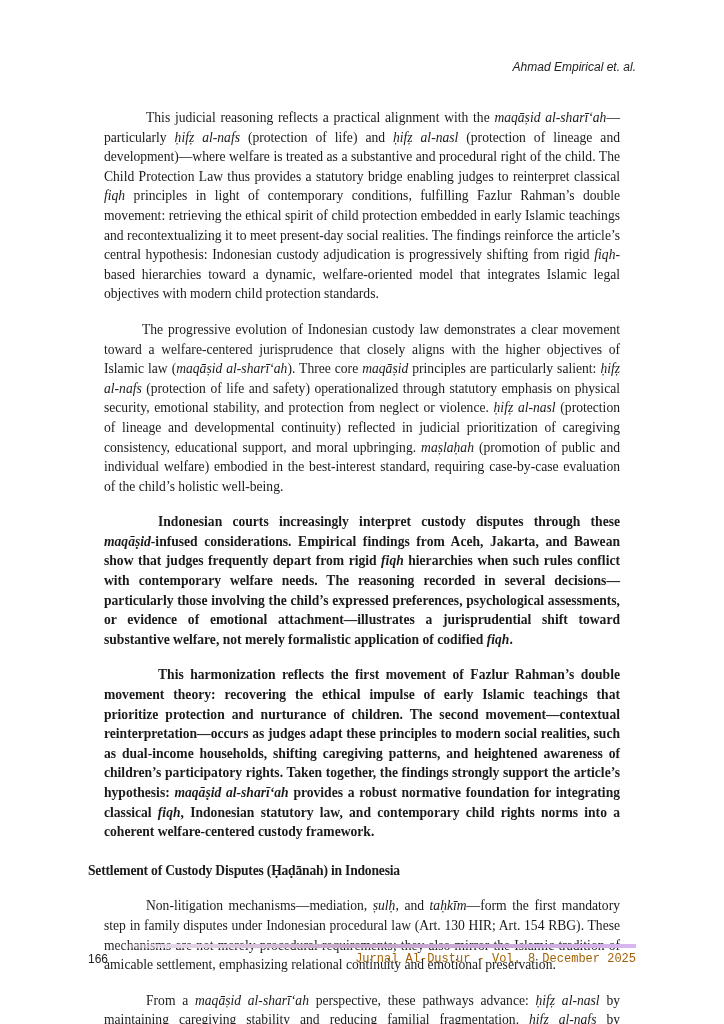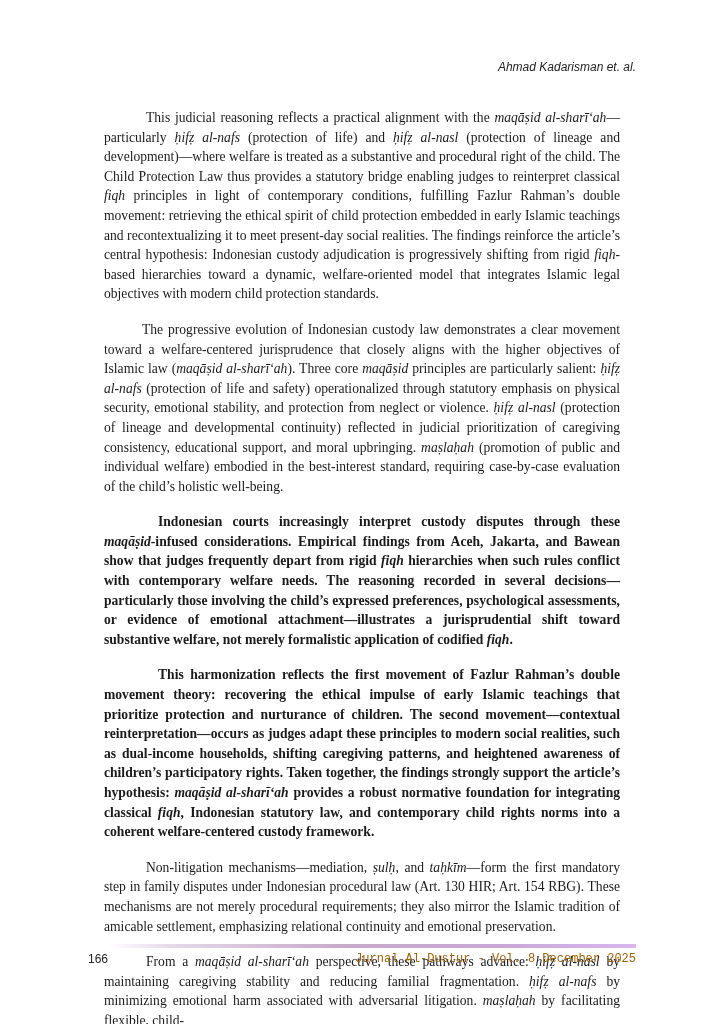--- a/index.html
+++ b/index.html
@@ -69,28 +69,29 @@
       top: 952px;
       right: 88px;
       font-family: Liberation Mono, monospace;
       font-size: 12px;
       color: #a16207;
     }
   </style>
 </head>
 <body>
 
-<div class="running-head">Ahmad Kadarisman et. al.</div>
+<div class="running-head">Ahmad Empirical et. al.</div>
 
 <div class="body-text">
   <p class="indent-wide"><span>This judicial reasoning reflects a practical alignment with the </span><span class="term">maqāṣid al-sharī‘ah</span><span>—particularly </span><span class="term">ḥifẓ al-nafs</span><span> (protection of life) and </span><span class="term">ḥifẓ al-nasl</span><span> (protection of lineage and development)—where welfare is treated as a substantive and procedural right of the child. The Child Protection Law thus provides a statutory bridge enabling judges to reinterpret classical </span><span class="term">fiqh</span><span> principles in light of contemporary conditions, fulfilling Fazlur Rahman’s double movement: retrieving the ethical spirit of child protection embedded in early Islamic teachings and recontextualizing it to meet present-day social realities. The findings reinforce the article’s central hypothesis: Indonesian custody adjudication is progressively shifting from rigid </span><span class="term">fiqh</span><span>-based hierarchies toward a dynamic, welfare-oriented model that integrates Islamic legal objectives with modern child protection standards.</span></p>
   <p class="indent-narrow"><span>The progressive evolution of Indonesian custody law demonstrates a clear movement toward a welfare-centered jurisprudence that closely aligns with the higher objectives of Islamic law (</span><span class="term">maqāṣid al-sharī‘ah</span><span>). Three core </span><span class="term">maqāṣid</span><span> principles are particularly salient: </span><span class="term">ḥifẓ al-nafs</span><span> (protection of life and safety) operationalized through statutory emphasis on physical security, emotional stability, and protection from neglect or violence. </span><span class="term">ḥifẓ al-nasl</span><span> (protection of lineage and developmental continuity) reflected in judicial prioritization of caregiving consistency, educational support, and moral upbringing. </span><span class="term">maṣlaḥah</span><span> (promotion of public and individual welfare)  embodied in the best-interest standard, requiring case-by-case evaluation of the child’s holistic well-being.</span></p>
   <p class="indent-mid"><span>Indonesian courts increasingly interpret custody disputes through these </span><span class="term">maqāṣid</span><span>-infused considerations. Empirical findings from Aceh, Jakarta, and Bawean show that judges frequently depart from rigid </span><span class="term">fiqh</span><span> hierarchies when such rules conflict with contemporary welfare needs. The reasoning recorded in several decisions—particularly those involving the child’s expressed preferences, psychological assessments, or evidence of emotional attachment—illustrates a jurisprudential shift toward substantive welfare, not merely formalistic application of codified </span><span class="term">fiqh</span><span>.</span></p>
   <p class="indent-mid"><span>This harmonization reflects the first movement of Fazlur Rahman’s double movement theory: recovering the ethical impulse of early Islamic teachings that prioritize protection and nurturance of children. The second movement—contextual reinterpretation—occurs as judges adapt these principles to modern social realities, such as dual-income households, shifting caregiving patterns, and heightened awareness of children’s participatory rights. Taken together, the findings strongly support the article’s hypothesis: </span><span class="term">maqāṣid al-sharī‘ah</span><span> provides a robust normative foundation for integrating classical </span><span class="term">fiqh</span><span>, Indonesian statutory law, and contemporary child rights norms into a coherent welfare-centered custody framework.</span></p>
 
+  <h2 class="section-heading">Settlement of Custody Disputes (Ḥaḍānah) in Indonesia</h2>
 
   <p class="indent-wide"><span>Non-litigation mechanisms—mediation, </span><span class="term">ṣulḥ</span><span>, and </span><span class="term">taḥkīm</span><span>—form the first mandatory step in family disputes under Indonesian procedural law (Art. 130 HIR; Art. 154 RBG). These mechanisms are not merely procedural requirements; they also mirror the Islamic tradition of amicable settlement, emphasizing relational continuity and emotional preservation.</span></p>
   <p class="indent-wide"><span>From a </span><span class="term">maqāṣid al-sharī‘ah</span><span> perspective, these pathways advance: </span><span class="term">ḥifẓ al-nasl</span><span> by maintaining caregiving stability and reducing familial fragmentation. </span><span class="term">ḥifẓ al-nafs</span><span> by minimizing emotional harm associated with adversarial litigation. </span><span class="term">maṣlaḥah</span><span> by facilitating flexible, child-</span></p>
 </div>
 
 <div class="footer-rule"></div>
 <div class="page-number">166</div>
 <div class="journal-info">Jurnal Al-Dustur - Vol. 8 December 2025</div>
 
 </body></html>

